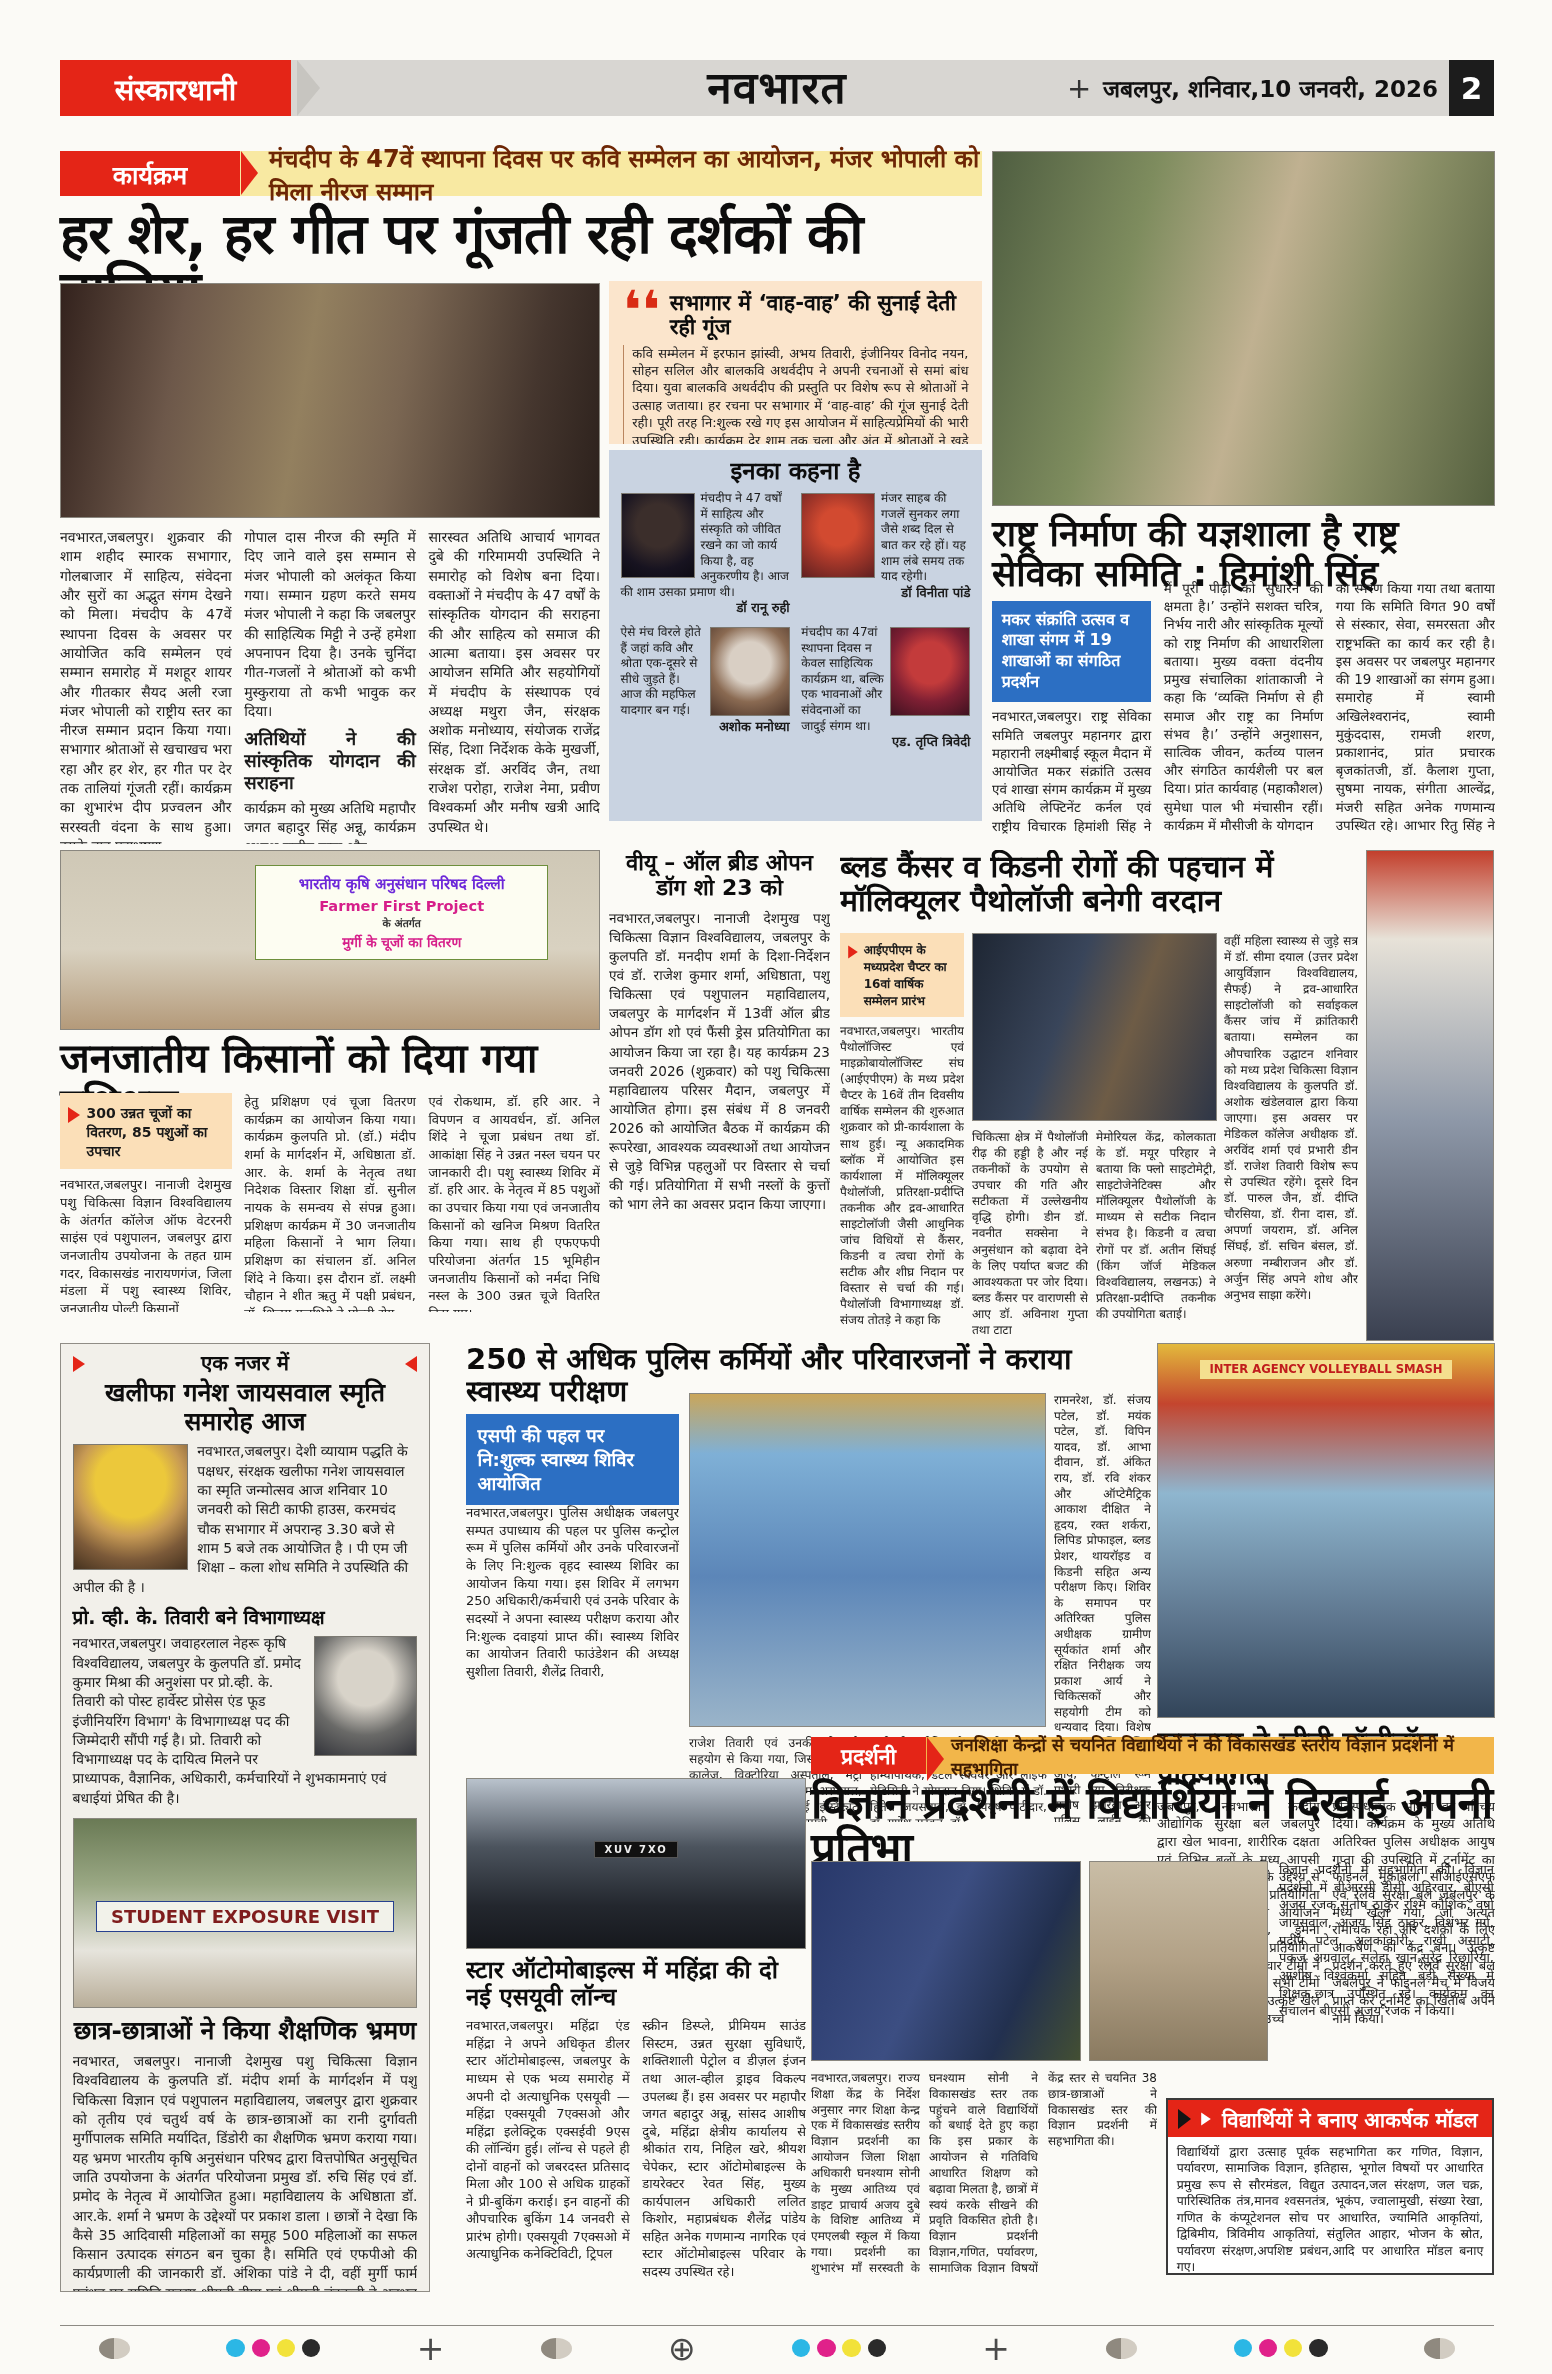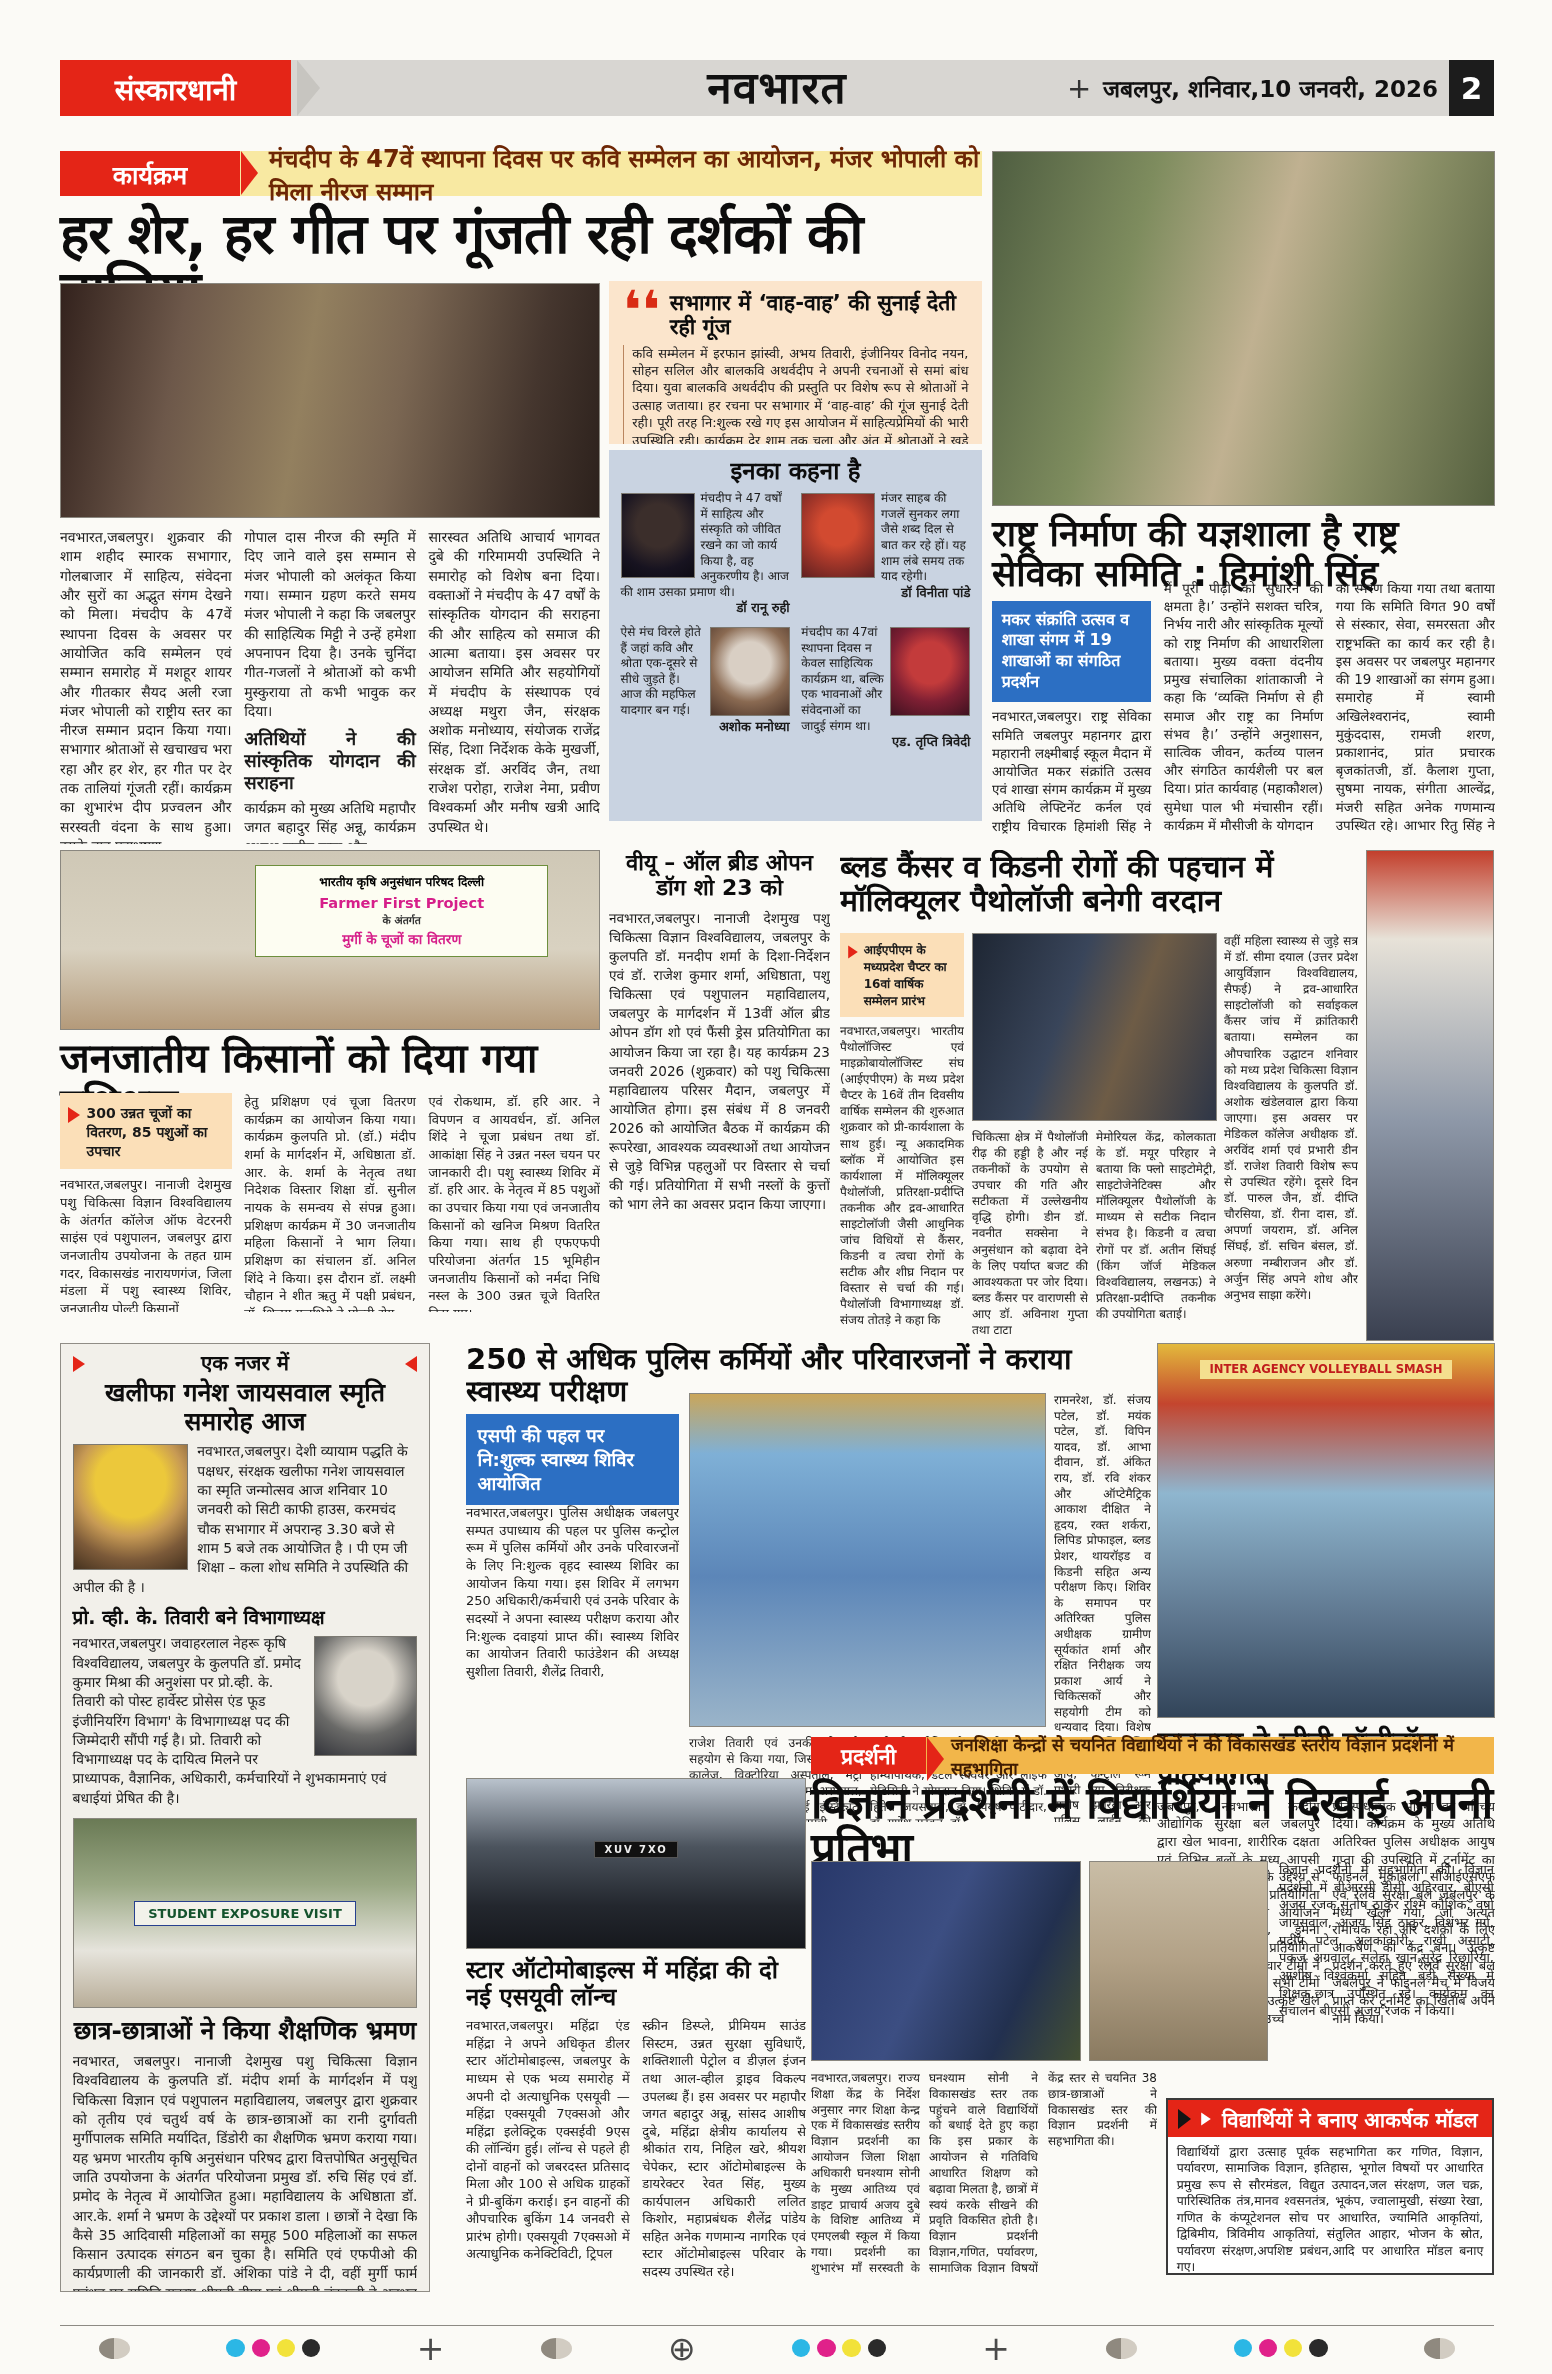--- a/index.html
+++ b/index.html
@@ -148,21 +148,21 @@
     <div class="col">
       <div class="blue-box" style="font-size:16px;padding:8.7px 9.7px;margin-bottom:6.8px;">मकर संक्रांति उत्सव व शाखा संगम में 19 शाखाओं का संगठित प्रदर्शन</div>
       <div class="jc" style="font-size:13.4px;line-height:1.36;">नवभारत,जबलपुर। राष्ट्र सेविका समिति जबलपुर महानगर द्वारा महारानी लक्ष्मीबाई स्कूल मैदान में आयोजित मकर संक्रांति उत्सव एवं शाखा संगम कार्यक्रम में मुख्य अतिथि लेफ्टिनेंट कर्नल एवं राष्ट्रीय विचारक हिमांशी सिंह ने कहा कि ‘राष्ट्र सेविका समिति राष्ट्र निर्माण की यज्ञशाला है और नारी</div>
     </div>
     <div class="col jc" style="font-size:13.4px;line-height:1.36;">में पूरी पीढ़ी को सुधारने की क्षमता है।’ उन्होंने सशक्त चरित्र, निर्भय नारी और सांस्कृतिक मूल्यों को राष्ट्र निर्माण की आधारशिला बताया। मुख्य वक्ता वंदनीय प्रमुख संचालिका शांताकाजी ने कहा कि ‘व्यक्ति निर्माण से ही समाज और राष्ट्र का निर्माण संभव है।’ उन्होंने अनुशासन, सात्विक जीवन, कर्तव्य पालन और संगठित कार्यशैली पर बल दिया। प्रांत कार्यवाह (महाकौशल) सुमेधा पाल भी मंचासीन रहीं। कार्यक्रम में मौसीजी के योगदान</div>
     <div class="col jc" style="font-size:13.4px;line-height:1.36;">का स्मरण किया गया तथा बताया गया कि समिति विगत 90 वर्षों से संस्कार, सेवा, समरसता और राष्ट्रभक्ति का कार्य कर रही है। इस अवसर पर जबलपुर महानगर की 19 शाखाओं का संगम हुआ। समारोह में स्वामी अखिलेश्वरानंद, स्वामी मुकुंददास, रामजी शरण, प्रकाशानंद, प्रांत प्रचारक बृजकांतजी, डॉ. कैलाश गुप्ता, सुषमा नायक, संगीता आल्वेंद्र, मंजरी सहित अनेक गणमान्य उपस्थित रहे। आभार रितु सिंह ने व्यक्त किया।</div>
   </div>
 
   <div class="abs ph ph-farmer" style="left:60px;top:850px;width:540px;height:180px;">
     <div class="banner-card" style="left:194px;top:13.6px;width:272px;">
-      <div style="color:#000000;font-weight:800;font-size:12px;">भारतीय कृषि अनुसंधान परिषद दिल्ली</div>
+      <div style="color:#6d28d9;font-weight:800;font-size:15px;">भारतीय कृषि अनुसंधान परिषद दिल्ली</div>
       <div style="color:#d61f8a;font-weight:800;font-size:14.6px;margin-top:3.9px;">Farmer First Project</div>
       <div style="color:#333;font-weight:700;font-size:10.7px;margin-top:1.9px;">के अंतर्गत</div>
       <div style="color:#d61f8a;font-weight:800;font-size:13.6px;margin-top:1.9px;">मुर्गी के चूजों का वितरण</div>
     </div>
   </div>
   <div class="abs h-lg" style="left:60px;top:1036px;width:540px;font-size:40px;">जनजातीय किसानों को दिया गया प्रशिक्षण</div>
   <div class="abs cols clip" style="left:60px;top:1093px;width:540px;height:219px;">
     <div class="col">
       <div class="peach-box" style="font-size:14px;padding:9.7px 7.8px;margin-bottom:6.8px;display:flex;gap:6.8px;">
         <span class="red-tri tri-r" style="margin-top:3.9px;"></span>
@@ -205,21 +205,21 @@
       <div class="thumb thumb-turban" style="width:113px;height:124px;float:left;margin:1.9px 9.7px 1.9px 0;"></div>
       <span class="jc">नवभारत,जबलपुर। देशी व्यायाम पद्धति के पक्षधर, संरक्षक खलीफा गनेश जायसवाल का स्मृति जन्मोत्सव आज शनिवार 10 जनवरी को सिटी काफी हाउस, करमचंद चौक सभागार में अपरान्ह 3.30 बजे से शाम 5 बजे तक आयोजित है । पी एम जी शिक्षा – कला शोध समिति ने उपस्थिति की अपील की है ।</span>
     </div>
     <div class="h-md" style="clear:both;text-align:left;font-size:19px;margin:9.7px 0 5.8px;">प्रो. व्ही. के. तिवारी बने विभागाध्यक्ष</div>
     <div style="font-size:14px;line-height:1.38;">
       <div class="thumb thumb-gray" style="width:101px;height:118px;float:right;margin:1.9px 0 1.9px 9.7px;"></div>
       <span class="jc">नवभारत,जबलपुर। जवाहरलाल नेहरू कृषि विश्वविद्यालय, जबलपुर के कुलपति डॉ. प्रमोद कुमार मिश्रा की अनुशंसा पर प्रो.व्ही. के. तिवारी को पोस्ट हार्वेस्ट प्रोसेस एंड फूड इंजीनियरिंग विभाग' के विभागाध्यक्ष पद की जिम्मेदारी सौंपी गई है। प्रो. तिवारी को विभागाध्यक्ष पद के दायित्व मिलने पर प्राध्यापक, वैज्ञानिक, अधिकारी, कर्मचारियों ने शुभकामनाएं एवं बधाईयां प्रेषित की है।</span>
     </div>
     <div class="ph ph-students" style="clear:both;width:100%;height:190px;margin-top:9.7px;">
       <div class="strip-banner" style="top:82px;">
-        <span style="background:#f2f2ea;border:1px solid #27418f;color:#14532d;font-weight:800;font-size:13px;padding:3.9px 13.6px;">STUDENT EXPOSURE VISIT</span>
+        <span style="background:#f2f2ea;border:1px solid #27418f;color:#7f1d1d;font-weight:800;font-size:18px;padding:3.9px 13.6px;">STUDENT EXPOSURE VISIT</span>
       </div>
     </div>
     <div class="h-md" style="text-align:center;font-size:25px;margin:9.7px 0 5.8px;">छात्र-छात्राओं ने किया शैक्षणिक भ्रमण</div>
     <div class="jc clip" style="font-size:14px;line-height:1.38;height:320px;">नवभारत, जबलपुर। नानाजी देशमुख पशु चिकित्सा विज्ञान विश्वविद्यालय के कुलपति डॉ. मंदीप शर्मा के मार्गदर्शन में पशु चिकित्सा विज्ञान एवं पशुपालन महाविद्यालय, जबलपुर द्वारा शुक्रवार को तृतीय एवं चतुर्थ वर्ष के छात्र-छात्राओं का रानी दुर्गावती मुर्गीपालक समिति मर्यादित, डिंडोरी का शैक्षणिक भ्रमण कराया गया। यह भ्रमण भारतीय कृषि अनुसंधान परिषद द्वारा वित्तपोषित अनुसूचित जाति उपयोजना के अंतर्गत परियोजना प्रमुख डॉ. रुचि सिंह एवं डॉ. प्रमोद के नेतृत्व में आयोजित हुआ। महाविद्यालय के अधिष्ठाता डॉ. आर.के. शर्मा ने भ्रमण के उद्देश्यों पर प्रकाश डाला । छात्रों ने देखा कि कैसे 35 आदिवासी महिलाओं का समूह 500 महिलाओं का सफल किसान उत्पादक संगठन बन चुका है। समिति एवं एफपीओ की कार्यप्रणाली की जानकारी डॉ. अंशिका पांडे ने दी, वहीं मुर्गी फार्म प्रबंधन पर समिति सदस्य श्रीमती दीपा एवं श्रीमती चंद्रकली ने अनुभव साझा किए। भ्रमण के दौरान छात्रों को सहभागी ग्रामीण मूल्यांकन जैसी प्रसार शिक्षा की व्यावहारिक विधियों का प्रशिक्षण भी दिया गया। कार्यक्रम का सफल आयोजन डॉ. आर.के. शर्मा एवं निदेशक विस्तार शिक्षा डॉ. सुनील नायक के सहयोग से संपन्न हुआ।</div>
   </div>
 
   <div class="abs clip" style="left:466px;top:1343px;width:685px;height:481px;">
     <div class="h-lg" style="font-size:29px;">250 से अधिक पुलिस कर्मियों और परिवारजनों ने कराया स्वास्थ्य परीक्षण</div>
     <div class="abs blue-box" style="left:0;top:50px;width:213px;padding:9.7px 11.6px;font-size:18.4px;box-sizing:border-box;">एसपी की पहल पर नि:शुल्क स्वास्थ्य शिविर आयोजित</div>
     <div class="abs jc clip" style="left:0;top:161px;width:213px;height:316px;font-size:13px;line-height:1.36;">नवभारत,जबलपुर। पुलिस अधीक्षक जबलपुर सम्पत उपाध्याय की पहल पर पुलिस कन्ट्रोल रूम में पुलिस कर्मियों और उनके परिवारजनों के लिए नि:शुल्क वृहद स्वास्थ्य शिविर का आयोजन किया गया। इस शिविर में लगभग 250 अधिकारी/कर्मचारी एवं उनके परिवार के सदस्यों ने अपना स्वास्थ्य परीक्षण कराया और नि:शुल्क दवाइयां प्राप्त कीं। स्वास्थ्य शिविर का आयोजन तिवारी फाउंडेशन की अध्यक्ष सुशीला तिवारी, शैलेंद्र तिवारी,</div>

